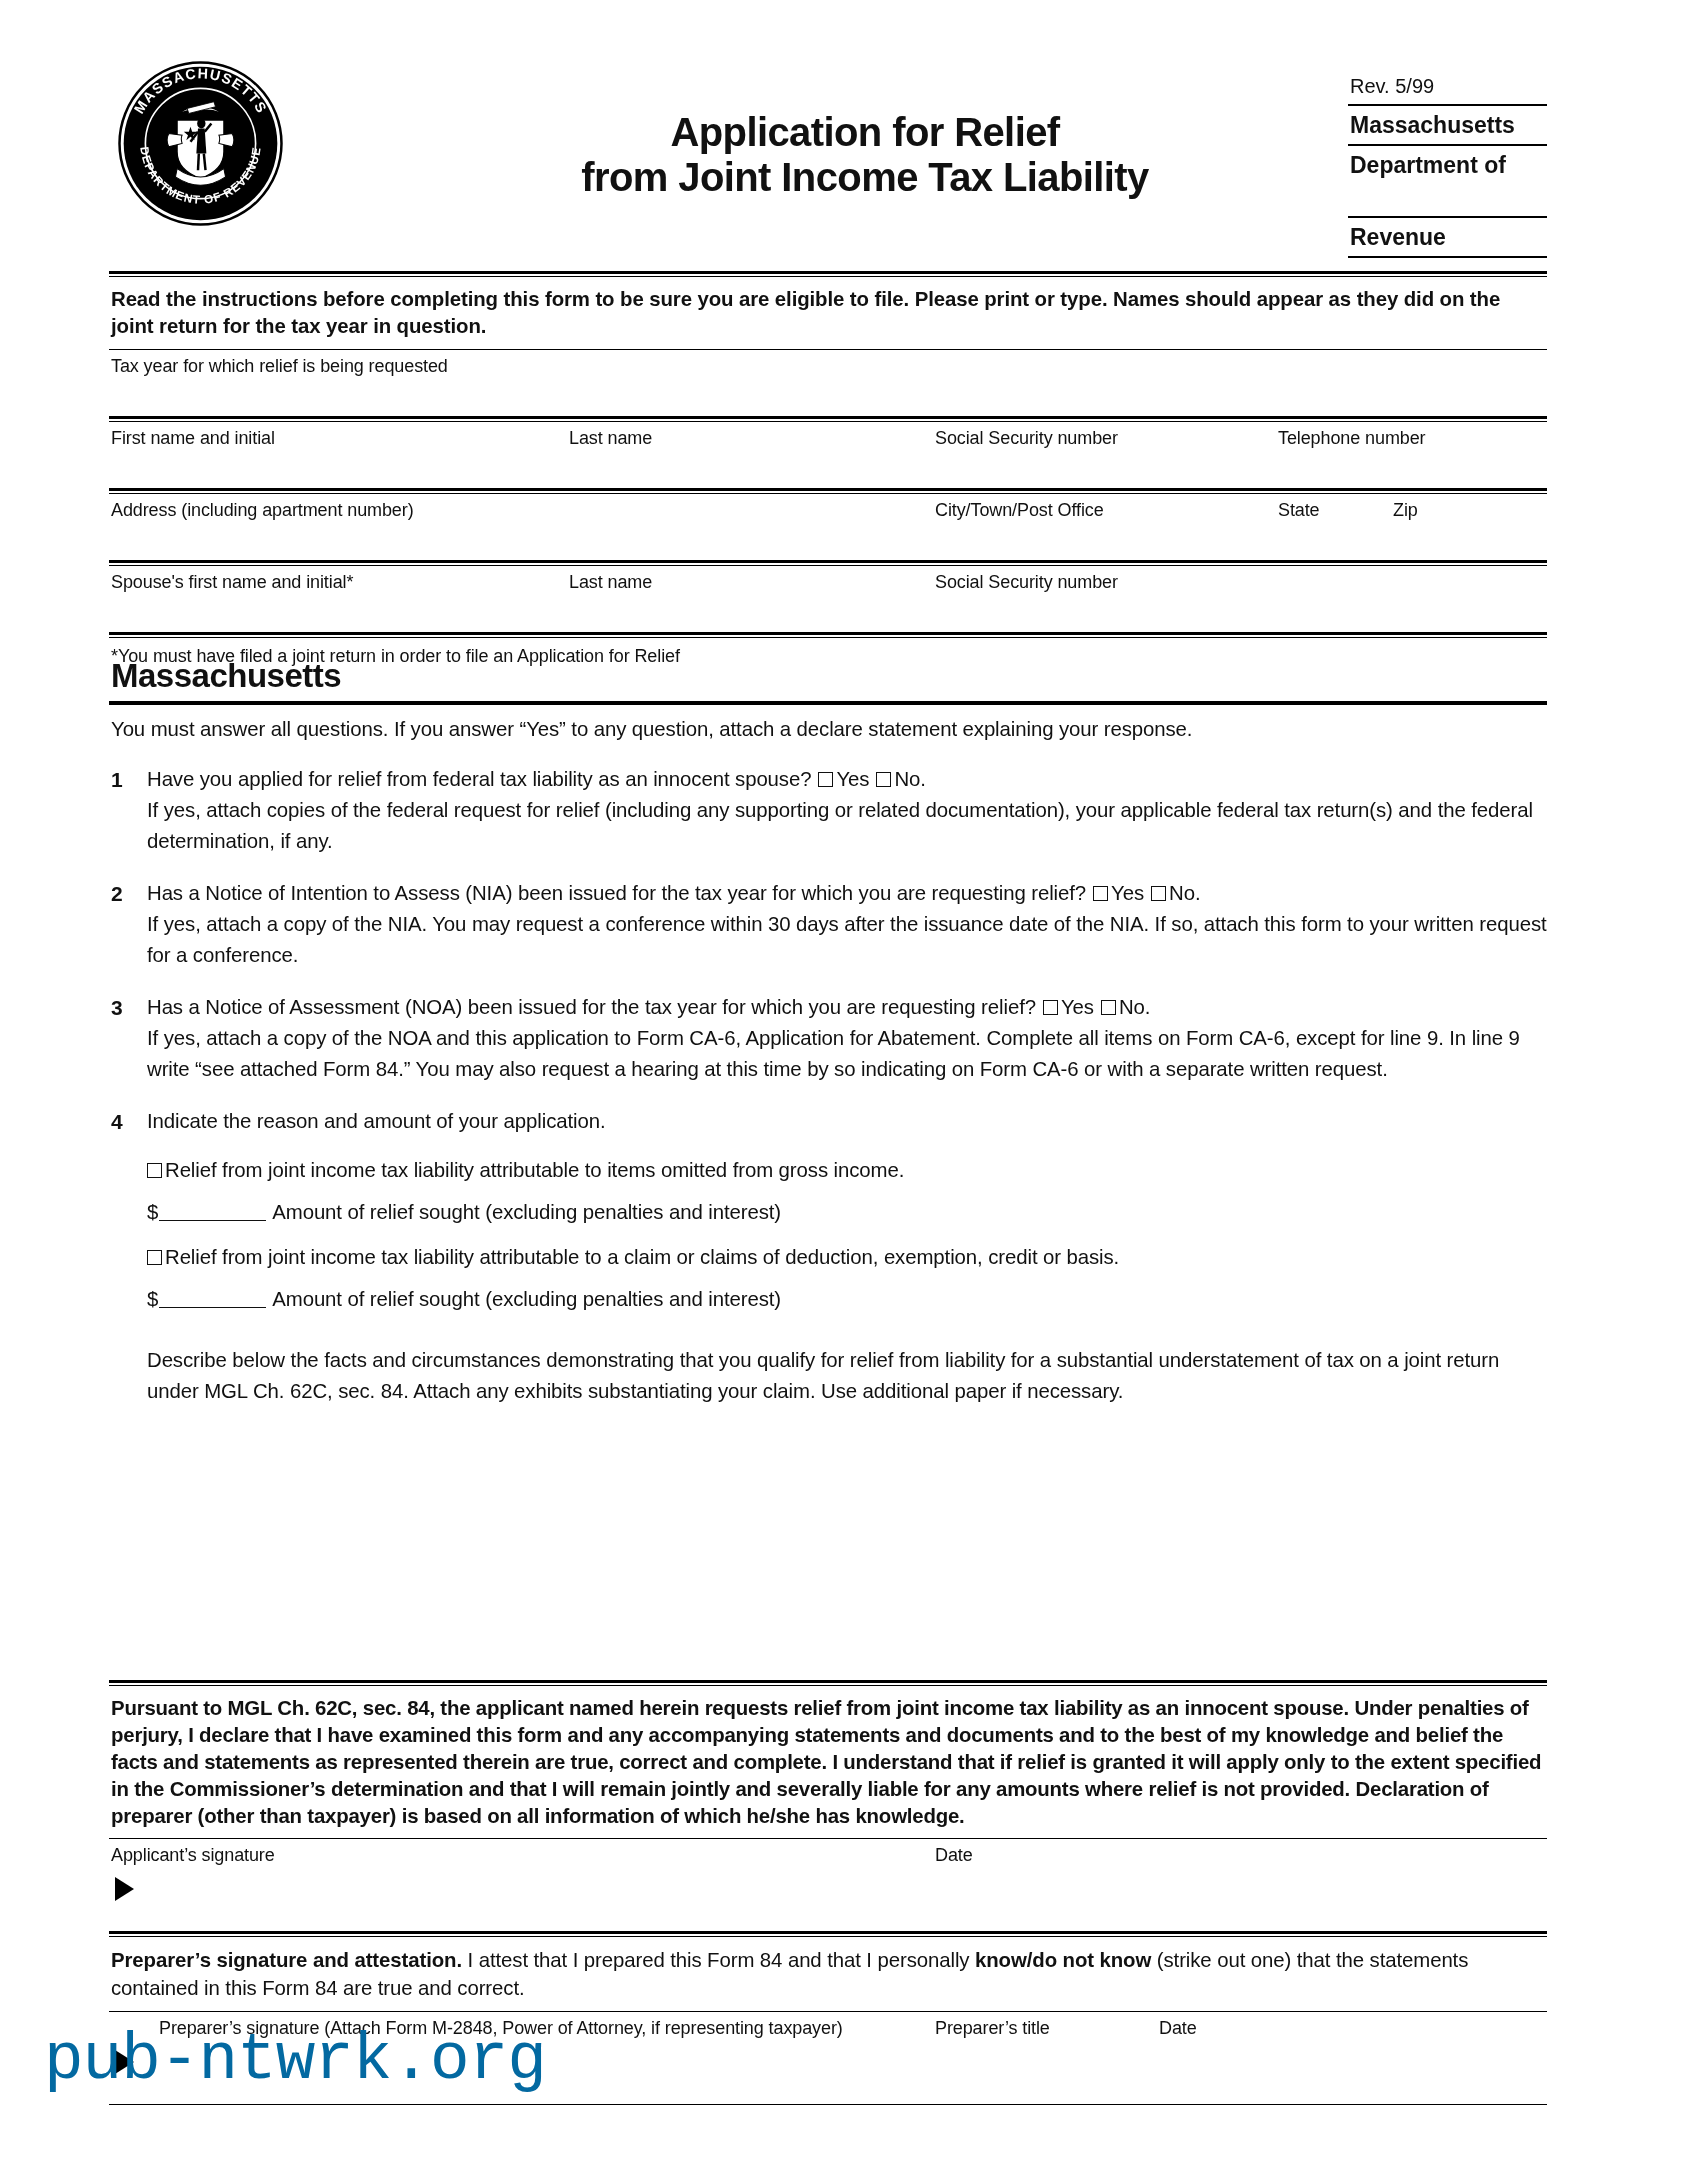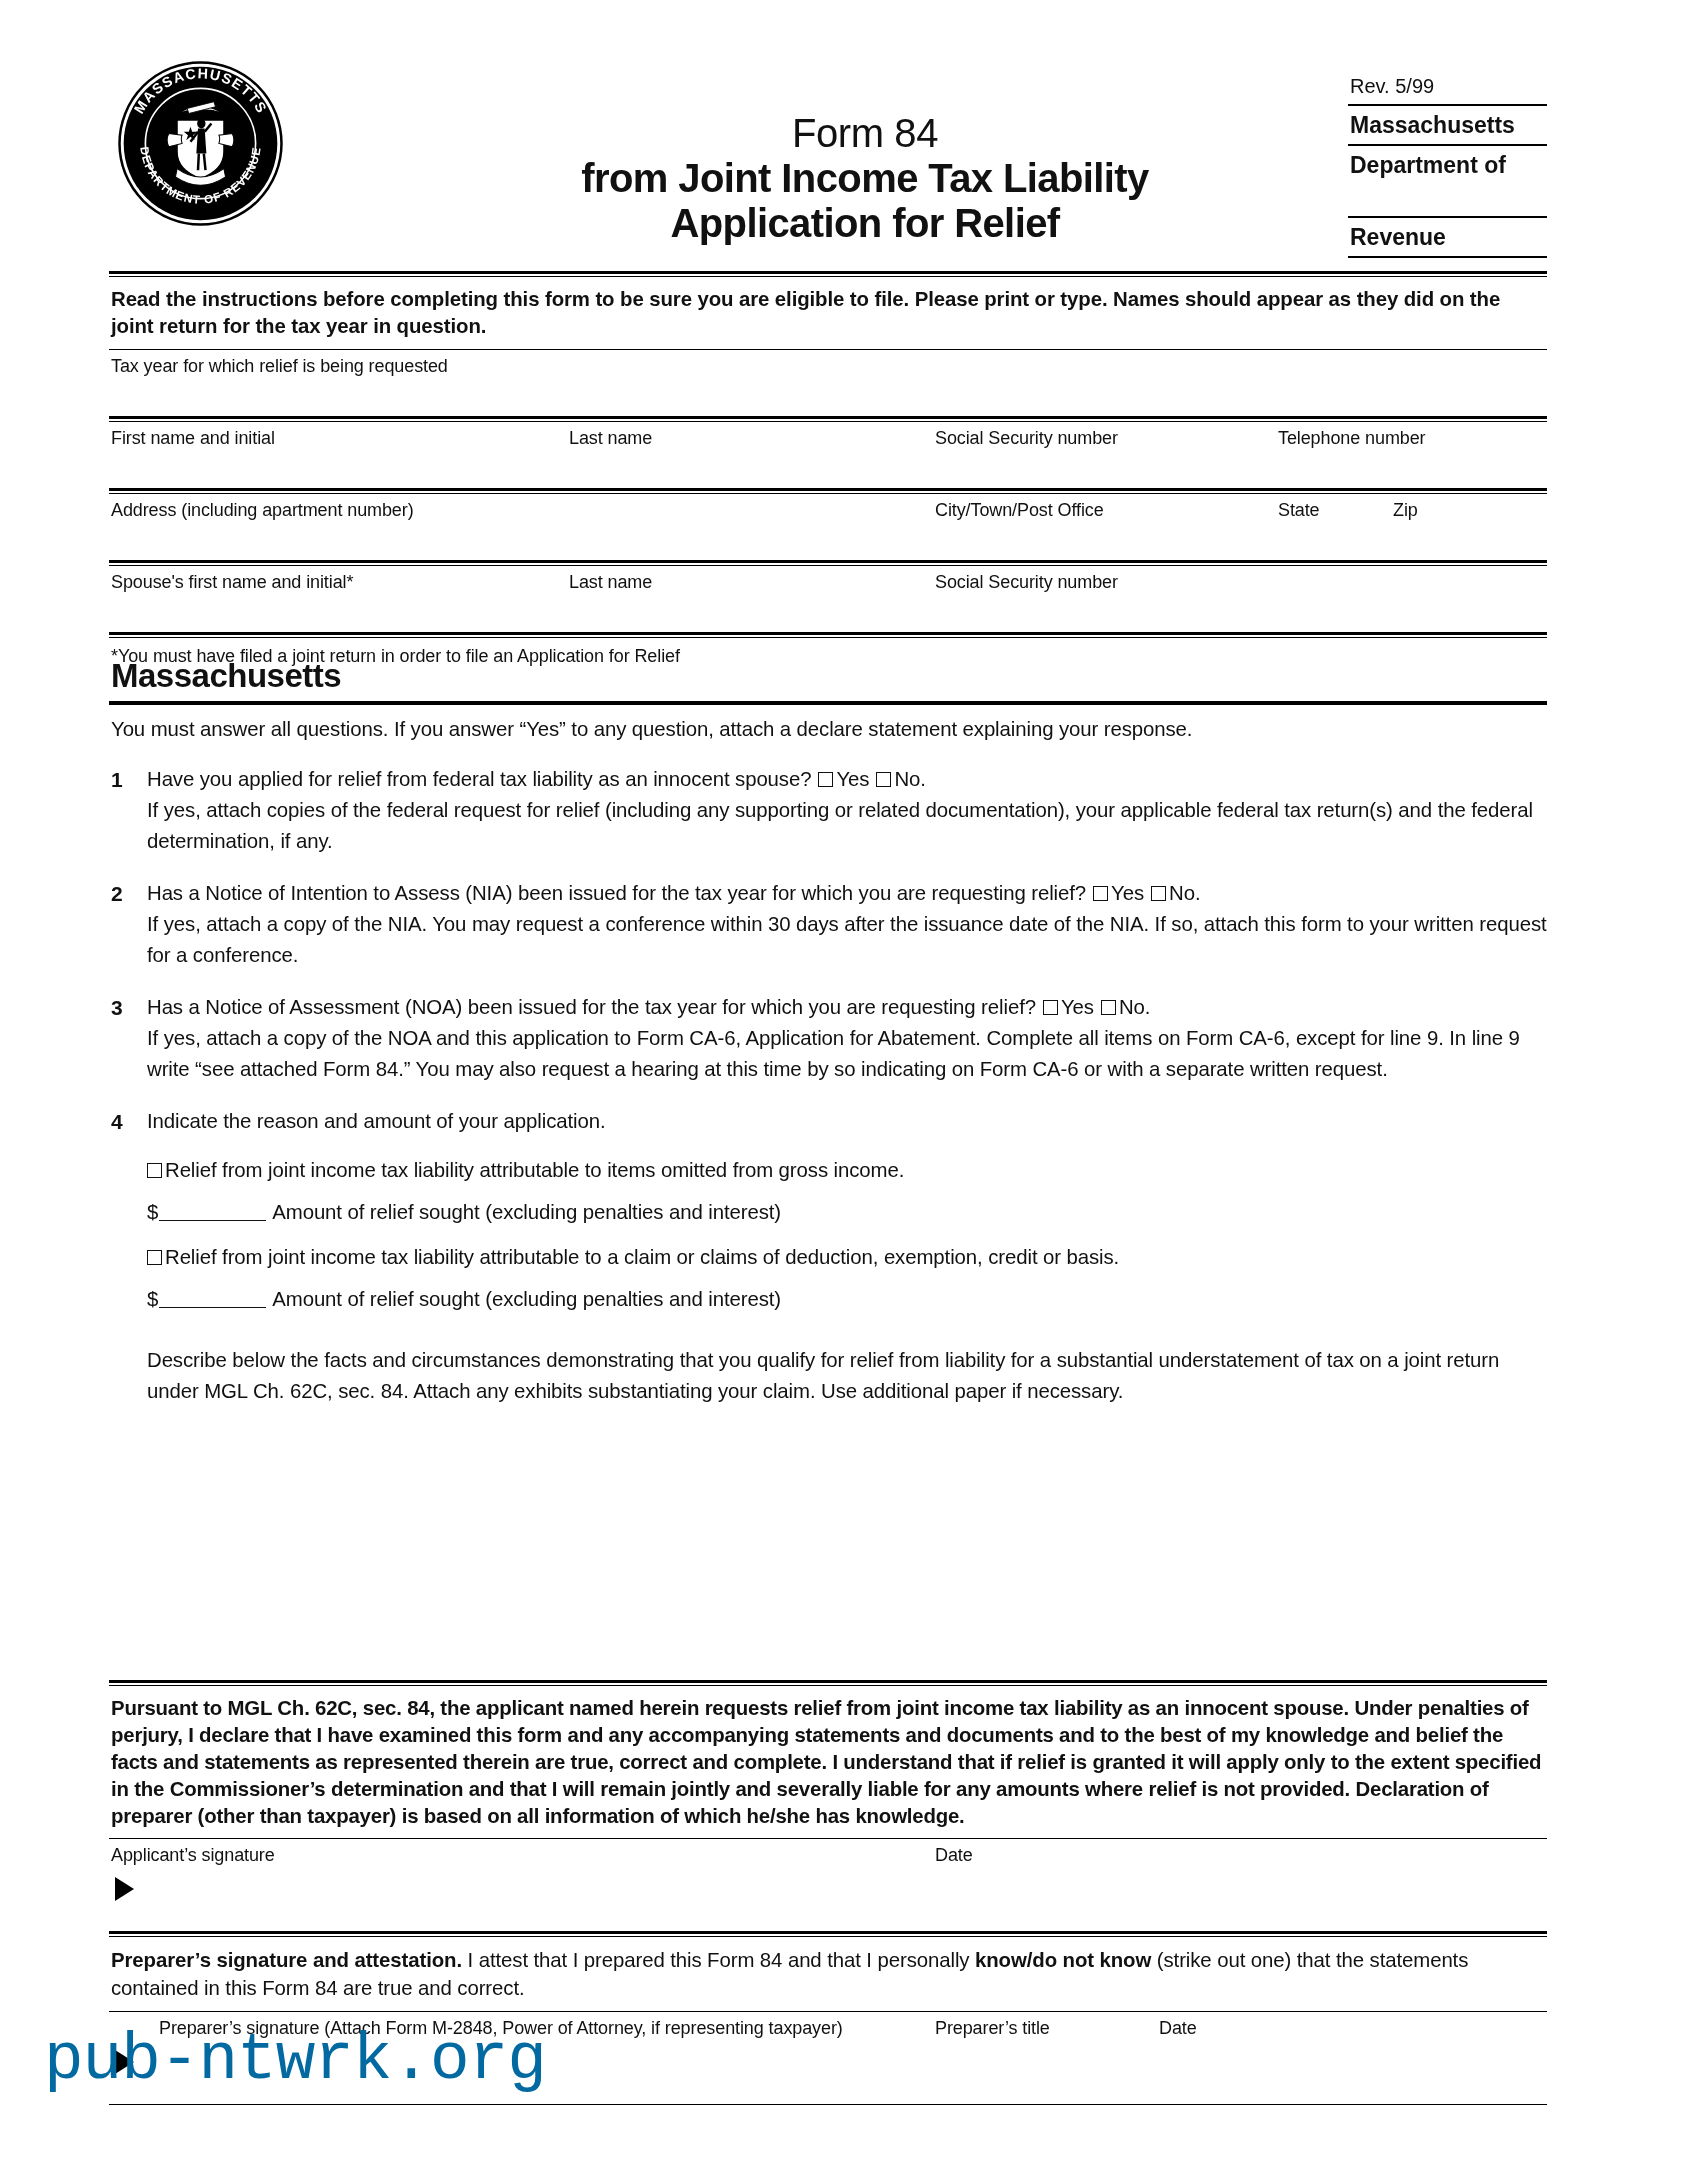--- a/index.html
+++ b/index.html
@@ -294,23 +294,22 @@
       <path d="M 97,86 L 88,98" stroke="#000" stroke-width="3" fill="none"></path>
       <path d="M 105,86 L 113,76" stroke="#000" stroke-width="3" fill="none"></path>
       <path d="M 98,112 L 97,132" stroke="#000" stroke-width="3"></path>
       <path d="M 104,112 L 106,132" stroke="#000" stroke-width="3"></path>
       <path d="M 62,88 Q 58,96 62,104 L 78,100 Q 76,94 78,90 Z" fill="#fff" stroke="#000" stroke-width="1.2"></path>
       <path d="M 138,88 Q 142,96 138,104 L 122,100 Q 124,94 122,90 Z" fill="#fff" stroke="#000" stroke-width="1.2"></path>
       <path d="M 72,130 Q 100,150 128,130 L 130,140 Q 100,160 70,140 Z" fill="#fff" stroke="#000" stroke-width="1.2"></path>
     </svg>
 
     <div class="title-block">
-      <div class="title-form">Form 84</div>
+      <div class="title-main">Application for Relief</div>
       <div class="title-main">from Joint Income Tax Liability</div>
-      <div class="title-main">Application for Relief</div>
     </div>
 
     <div class="rev-block">
       <div class="rev-line">Rev. 5/99</div>
       <div class="dept-line">Massachusetts</div>
       <div class="dept-line">Department of</div>
       <div class="dept-line last">Revenue</div>
     </div>
   </div>
 

